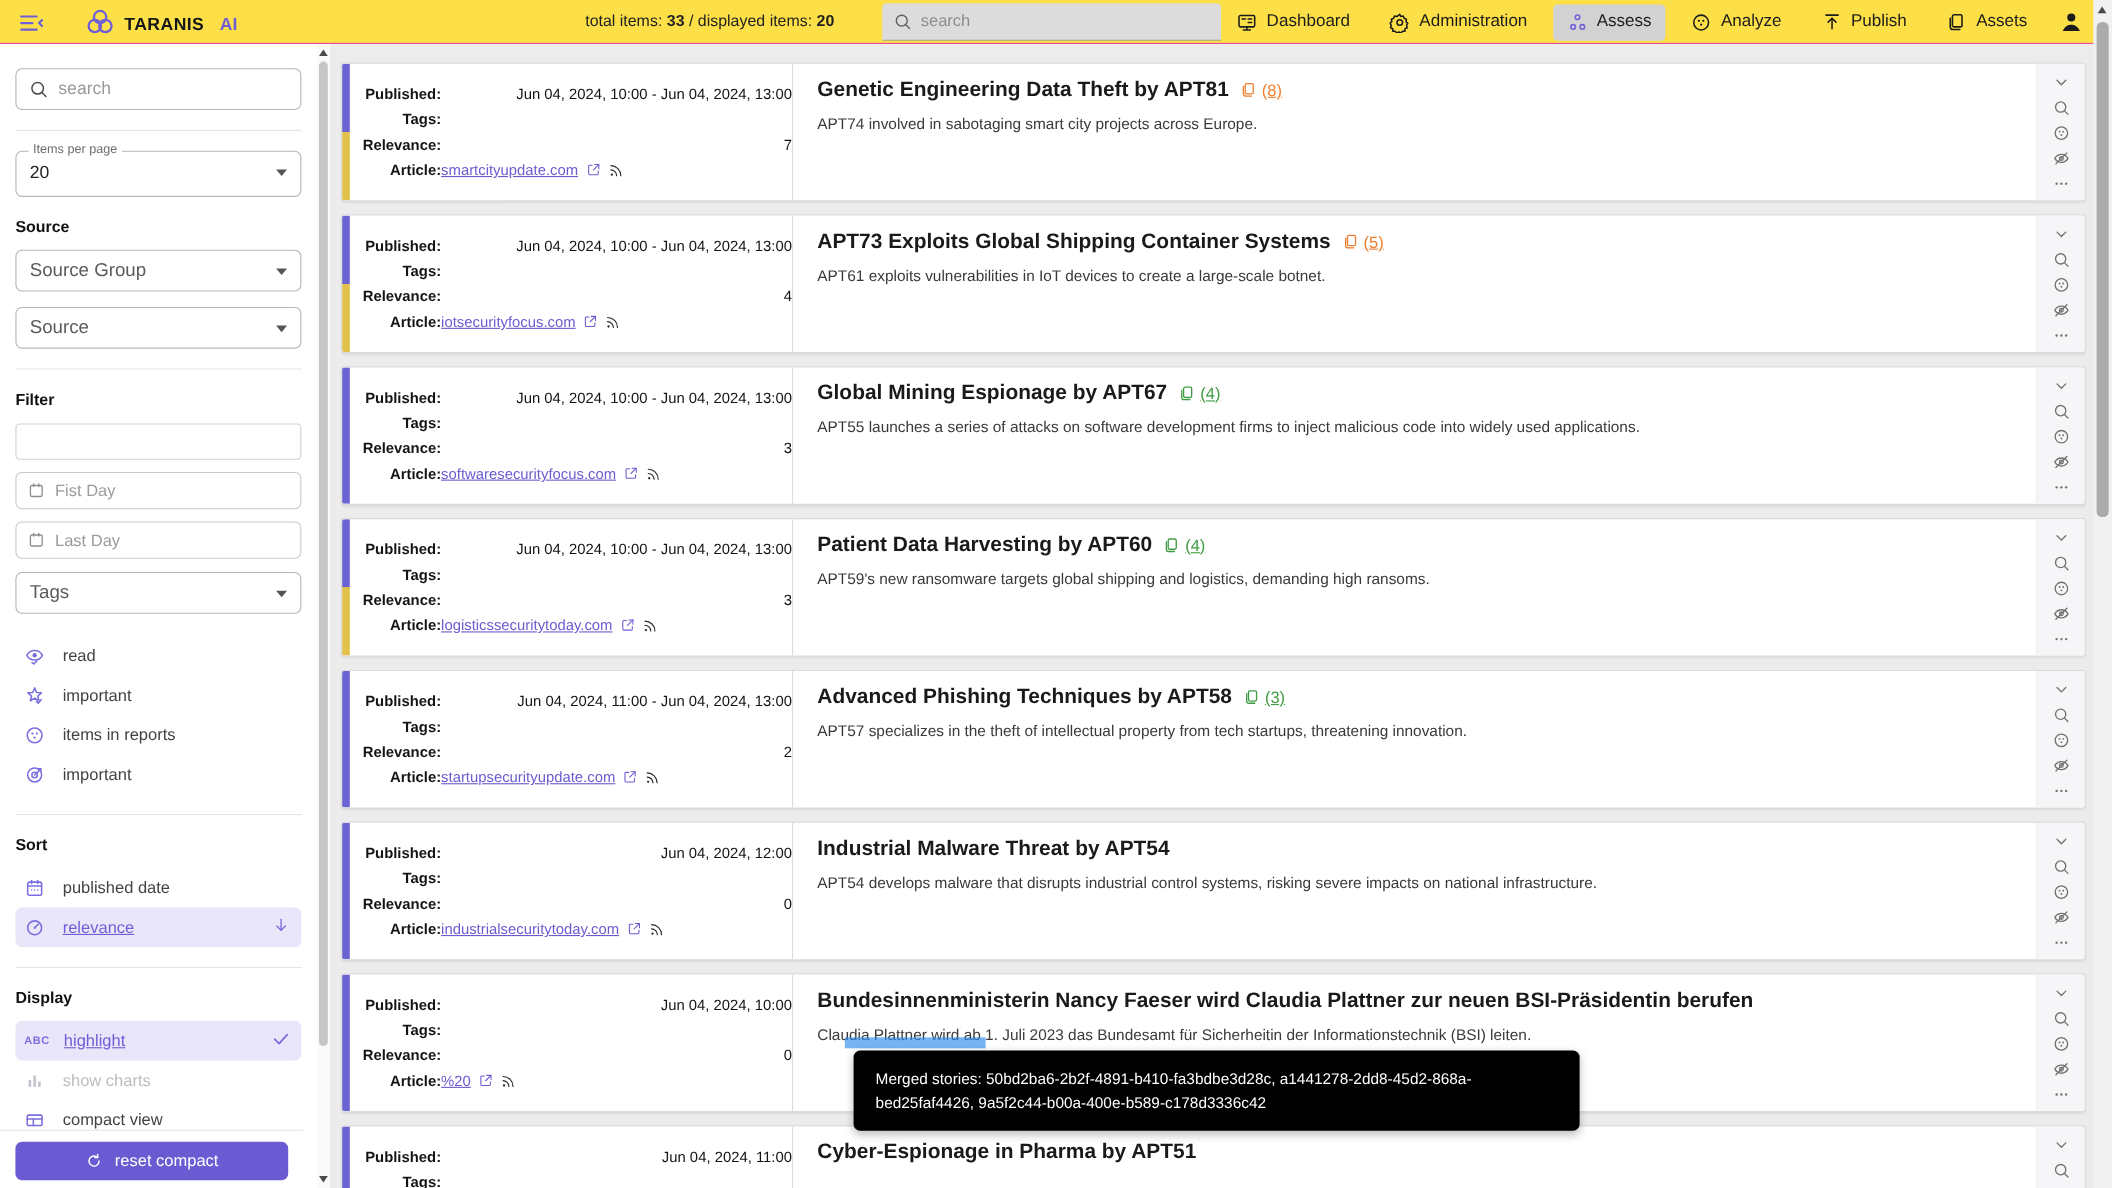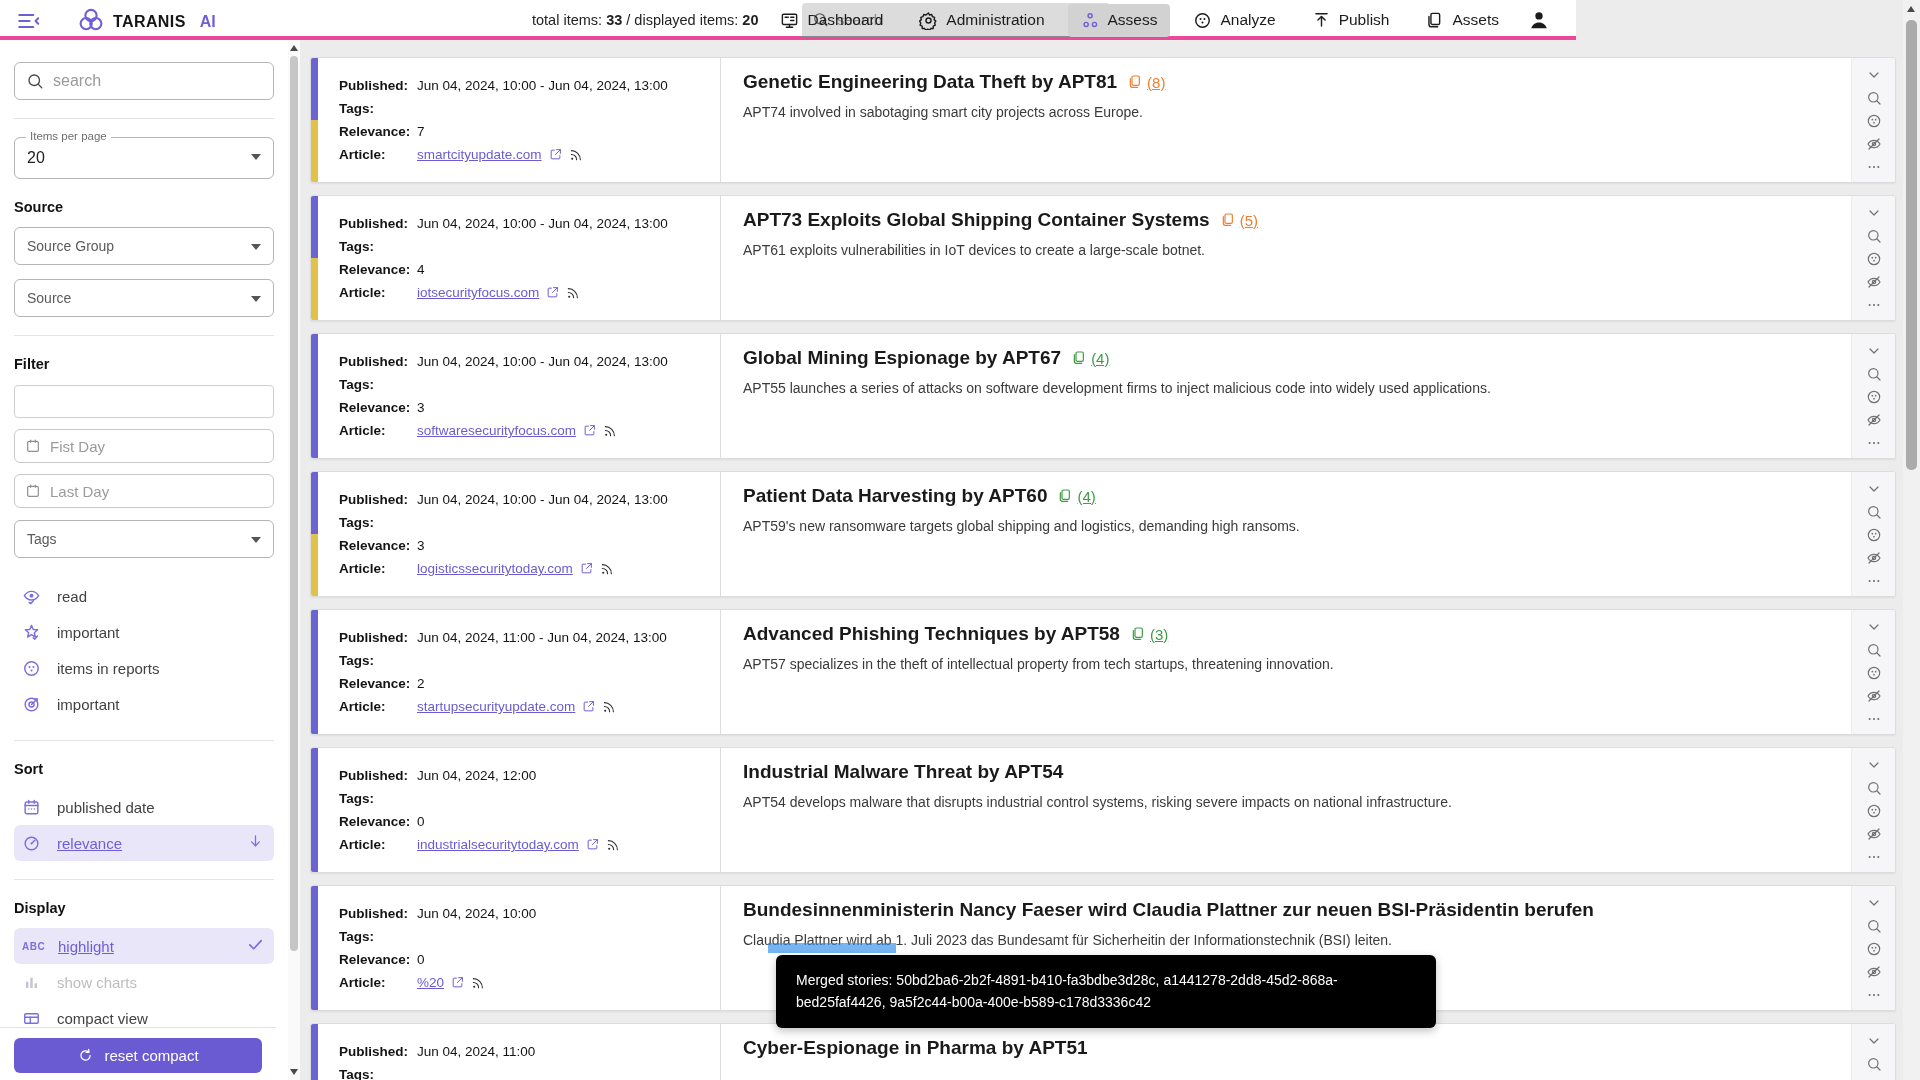--- a/index.html
+++ b/index.html
@@ -2,22 +2,22 @@
 <html><head>
 <meta charset="utf-8">
 <style>
   * { box-sizing: border-box; margin: 0; padding: 0; }
   html,body { width:1920px; height:1080px; overflow:hidden;
     font-family:"Liberation Sans", sans-serif; background:#ececec; color:#1f1f1f; }
 
   svg.i { fill:none; stroke:currentColor; stroke-width:1.8; stroke-linecap:round; stroke-linejoin:round; }
 
   
-  .header { position:absolute; left:0; top:0; width:1576px; height:40px; background:#ffffff;
-    border-bottom:4px solid #ec4899; z-index:20; }
+  .header { position:absolute; left:0; top:0; width:1920px; height:40px; background:#fde047;
+    border-bottom:1px solid #ec4899; z-index:20; }
   .menu-btn { position:absolute; left:16px; top:8px; width:26px; height:26px; color:#6f5fd6; cursor:pointer; }
   .logo { position:absolute; left:78px; top:7px; display:flex; align-items:center; gap:9px; }
   .logo .knot { color:#6f5fd6; }
   .logo .brand { font-weight:bold; font-size:16px; letter-spacing:.4px; color:#161616; }
   .logo .brand-ai { font-weight:bold; font-size:16px; color:#6f5fd6; margin-left:5px; }
   .stats { position:absolute; left:532px; top:12px; font-size:14.5px; color:#222; }
   .stats b { font-weight:bold; }
   .hsearch { position:absolute; left:802px; top:3px; width:308px; height:34px; background:#dcdcdc;
     border-bottom:1px solid #8a8a8a; border-radius:4px 4px 0 0; display:flex; align-items:center; padding:0 10px; }
   .hsearch svg { color:#5f5f5f; margin-right:8px; flex:0 0 auto; }
@@ -36,21 +36,21 @@
   .sidebar { position:absolute; left:0; top:40px; width:300px; height:1040px; background:#ffffff; z-index:10; }
   .side-inner { position:absolute; left:0; top:0; right:12px; bottom:0; padding:0 14px; overflow:hidden; }
   .s-search { margin-top:22px; height:38px; border:1px solid #b5b5b5; border-radius:6px;
     display:flex; align-items:center; padding:0 11px; }
   .s-search svg { color:#4a4a4a; margin-right:9px; flex:0 0 auto; }
   .s-search input { border:none; outline:none; font-size:16px; color:#333; width:100%; font-family:"Liberation Sans",sans-serif; }
   .s-search input::placeholder { color:#9a9a9a; }
   .sdiv { border:none; border-top:1px solid #e4e4e4; margin-top:18px; }
   .selectbox { position:relative; border:1px solid #b5b5b5; border-radius:6px; height:38px;
     display:flex; align-items:center; padding:0 12px; cursor:pointer; }
-  .selectbox .val { font-size:14px; color:#5b5b5b; }
+  .selectbox .val { font-size:17px; color:#5b5b5b; }
   .selectbox .val.dark { font-size:16px; color:#222; }
   .caret { position:absolute; right:12px; top:16px; width:0; height:0;
     border-left:5px solid transparent; border-right:5px solid transparent; border-top:6px solid #555; }
   .float-label { position:absolute; left:11px; top:-8px; background:#fff; padding:0 4px; font-size:11.5px; color:#6e6e6e; }
   .ipp { margin-top:18px; height:42px; }
   .sec-title { margin-top:20px; font-size:14.5px; font-weight:bold; color:#111; }
   .mt12 { margin-top:12px; }
   .mt14 { margin-top:14px; }
   .segmented { margin-top:13px; display:flex; height:33px; border-radius:4px; overflow:hidden; border:1px solid #cfcfcf; }
   .segmented button { flex:1; background:#fff; border:none; border-right:1px solid #cfcfcf; font-size:14.5px;
@@ -83,21 +83,21 @@
     border-left:4px solid transparent; border-right:4px solid transparent; }
   .arrow-up { top:5px; border-bottom:6px solid #4a4a4a; }
   .arrow-down { bottom:5px; border-top:6px solid #4a4a4a; }
 
   
   .main { position:absolute; left:300px; top:40px; right:17px; bottom:0; overflow:hidden; padding:17px 7px 0 10px; }
   .card { display:grid; grid-template-columns:7px 402px 1px 1fr 44px; height:126px; background:#fff;
     border:1px solid #dcdcdc; border-radius:3px; box-shadow:0 1px 2px rgba(0,0,0,.07); margin-bottom:12px; overflow:hidden; }
   .bar { background:#6c63d2; }
   .bar.split { background:linear-gradient(#6c63d2 0 50%, #e2c14a 50% 100%); }
-  .meta { padding:16px 0 0 21px; font-size:13.5px; line-height:23px; color:#141414; }
+  .meta { padding:16px 0 0 5px; font-size:13.5px; line-height:23px; color:#141414;text-align:right; }
   .mrow { display:grid; grid-template-columns:78px 1fr; align-items:baseline; }
   .ml { font-weight:bold; }
   .mval { display:flex; align-items:center; gap:7px; }
   .alink { color:#6a5cd0; text-decoration:underline; font-size:13.5px; cursor:pointer; }
   .ext { color:#6a5cd0; } .rss { color:#2b2b2b; }
   .vdiv { background:#dcdcdc; margin:0; }
   .card-body { padding:13px 18px 0 22px; overflow:hidden; }
   .card-title { font-size:19px; font-weight:bold; color:#1a1a1a; display:flex; align-items:center; gap:10px; }
   .badge { display:inline-flex; align-items:center; gap:4px; font-size:15px; font-weight:normal; cursor:pointer; }
   .badge .cnt { text-decoration:underline; }

